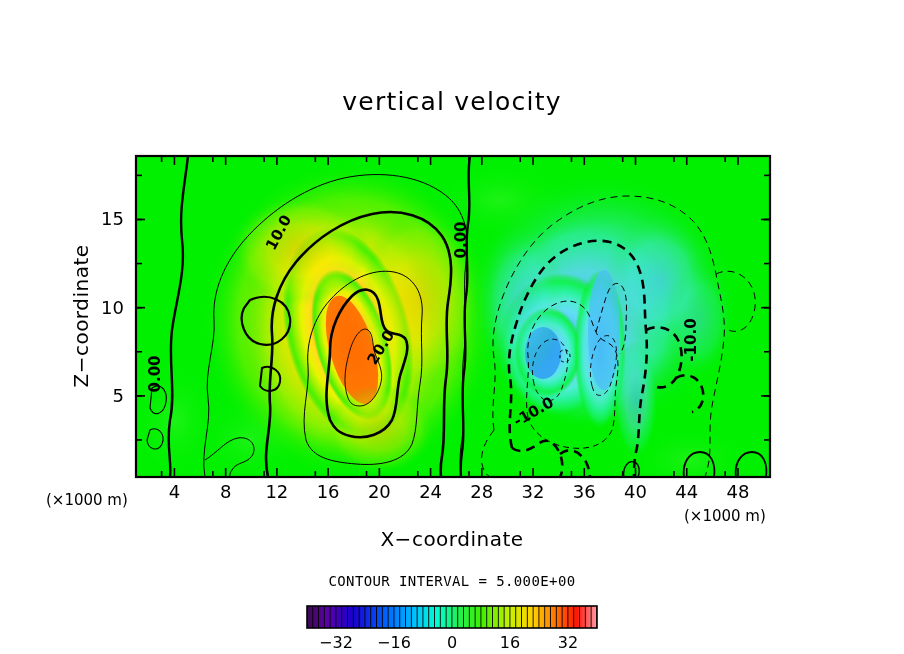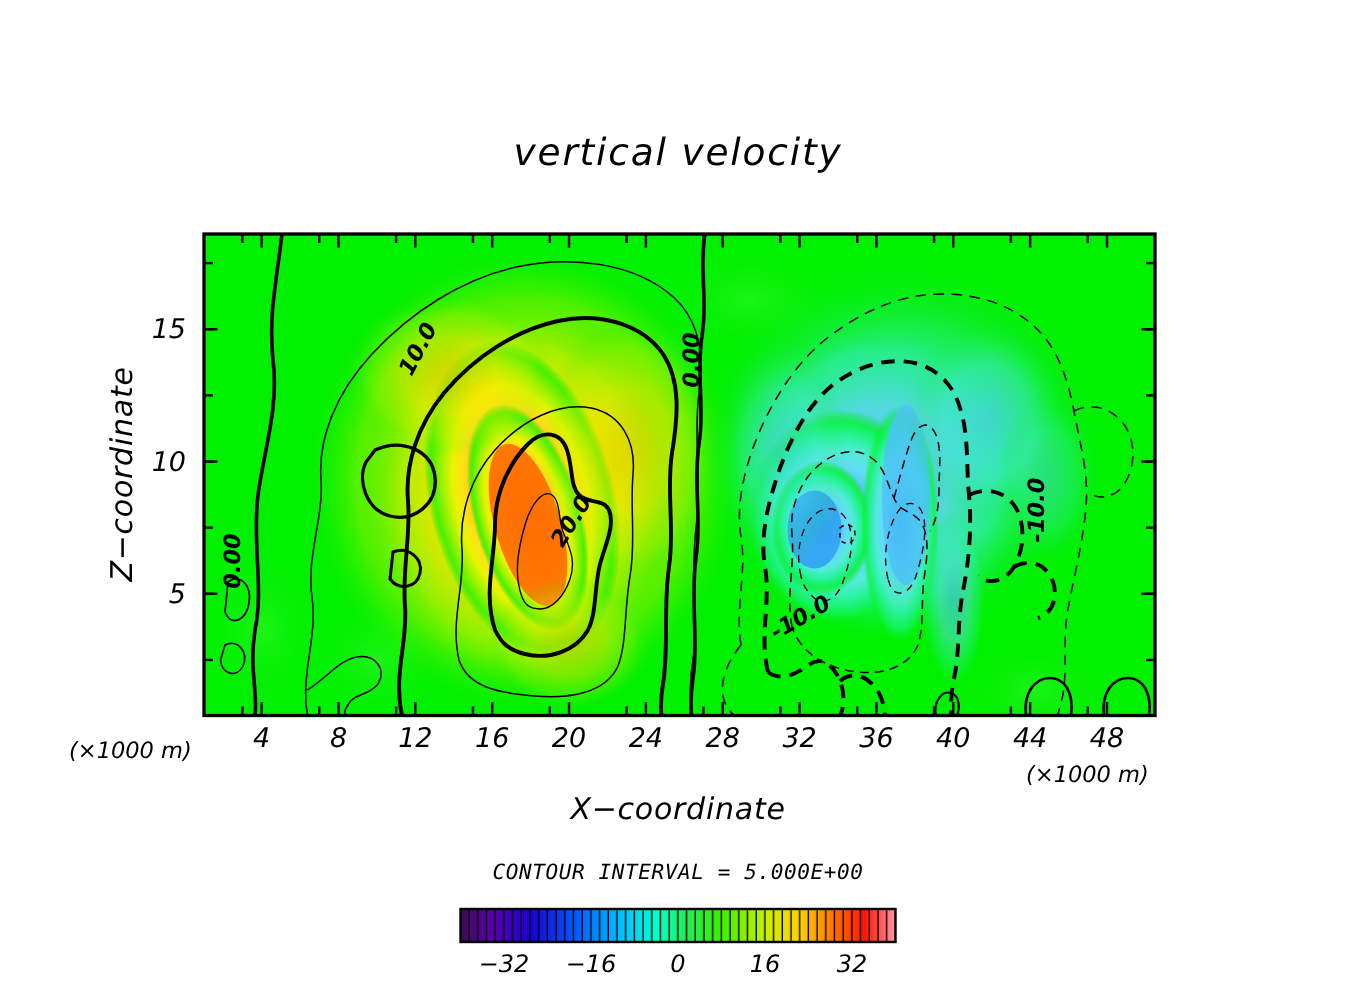--- a/index.html
+++ b/index.html
@@ -1,21 +1,21 @@
 <!DOCTYPE html>
 <html><head>
 <meta charset="utf-8">
 <style>
   html,body{margin:0;padding:0;}
   body{
     width:904px;height:654px;background:#ffffff;
     font-family:"DejaVu Sans", sans-serif;
     overflow:hidden;position:relative;
   }
-  #stage{position:absolute;left:0;top:0;width:735px;height:654px;font-style:italic;}
+  #stage{position:absolute;left:0;top:0;width:735px;height:654px;}
   svg{display:block;}
   .ttl{font-family:"DejaVu Sans",sans-serif;font-size:25px;fill:#000;letter-spacing:1.2px;}
   .axttl{font-family:"DejaVu Sans",sans-serif;font-size:20px;fill:#000;letter-spacing:.5px;}
   .tick{font-family:"DejaVu Sans",sans-serif;font-size:18px;fill:#000;}
   .unit{font-family:"DejaVu Sans",sans-serif;font-size:15px;fill:#000;}
   .cap{font-family:"DejaVu Sans Mono",monospace;font-size:14px;fill:#000;letter-spacing:.4px;}
   .cbtick{font-family:"DejaVu Sans",sans-serif;font-size:16px;fill:#000;}
   .clab{font-family:"DejaVu Sans",sans-serif;font-size:15px;fill:#000;font-weight:bold;}
   .frame{fill:none;stroke:#000;stroke-width:2.2;}
   .tk{stroke:#000;stroke-width:1.6;}

